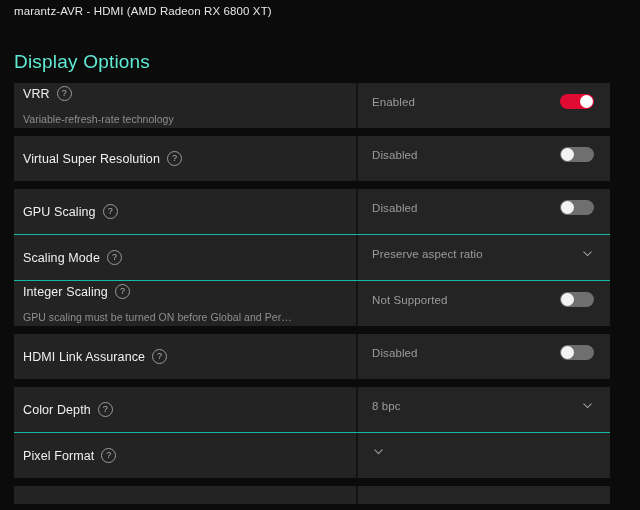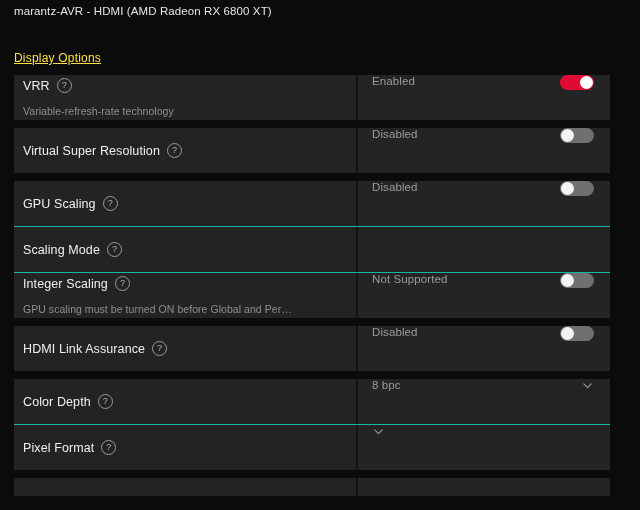--- a/index.html
+++ b/index.html
@@ -25,25 +25,24 @@
   .titlebar {
     height: 22px;
     padding: 5px 0 0 14px;
     font-size: 11.5px;
     color: #e6e6e6;
     letter-spacing: 0.1px;
     white-space: nowrap;
   }
   .section-title {
     margin: 24px 0 10px 14px;
-    font-size: 12px;
-    color: #fde047;
+    font-size: 19px;
+    color: #5eead4;
     font-weight: 400;
     letter-spacing: 0.2px;
-    text-decoration: underline;
   }
   .rows {
     margin: 0 14px 0 14px;
     width: 596px;
   }
   .group {
     margin-bottom: 8px;
     background: transparent;
   }
   .row {
@@ -65,21 +64,21 @@
     justify-content: center;
     background: #232323;
     border-right: 2px solid #131313;
     overflow: hidden;
   }
   .row-right {
     flex: 1;
     box-sizing: border-box;
     padding: 0 16px 8px 14px;
     display: flex;
-    align-items: flex-start;
+    align-items: center;
     justify-content: space-between;
     background: #242424;
     overflow: hidden;
   }
   .label-line {
     display: flex;
     align-items: center;
     gap: 7px;
     white-space: nowrap;
   }
@@ -214,20 +213,28 @@
             </div>
           </div>
         </div>
         <div class="row">
           <div class="row-left">
             <div class="label-line">
               <span class="label">Scaling Mode</span>
               <span class="help-icon">?</span>
             </div>
           </div>
+          <div class="row-right">
+            <span class="value">Preserve aspect ratio</span>
+            <span class="chevron">
+              <svg viewBox="0 0 16 16" width="13" height="13">
+                <path d="M3.5 6 L8 10.5 L12.5 6" fill="none" stroke="#9a9a9a" stroke-width="1.4" stroke-linecap="round" stroke-linejoin="round"></path>
+              </svg>
+            </span>
+          </div>
         </div>
         <div class="row">
           <div class="row-left">
             <div class="label-line">
               <span class="label">Integer Scaling</span>
               <span class="help-icon">?</span>
             </div>
             <div class="sublabel">GPU scaling must be turned ON before Global and PerApp Intege...</div>
           </div>
           <div class="row-right">

